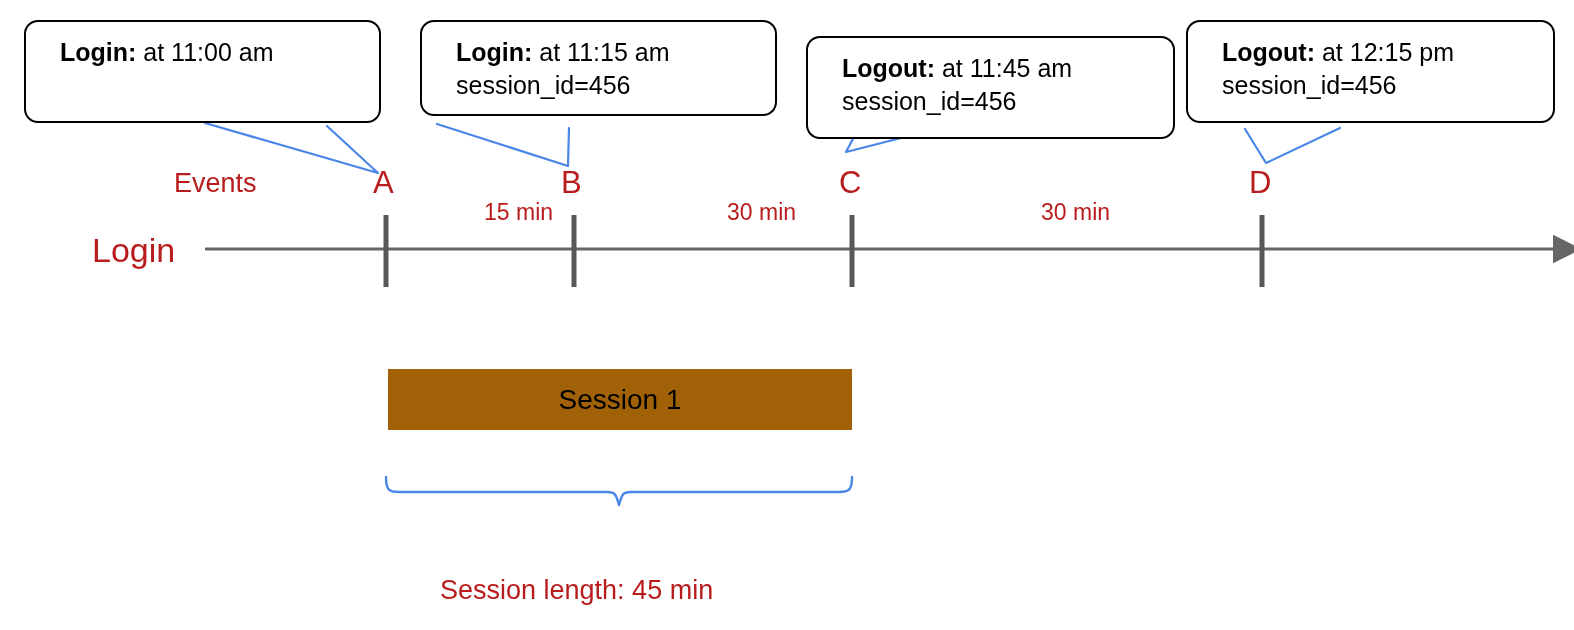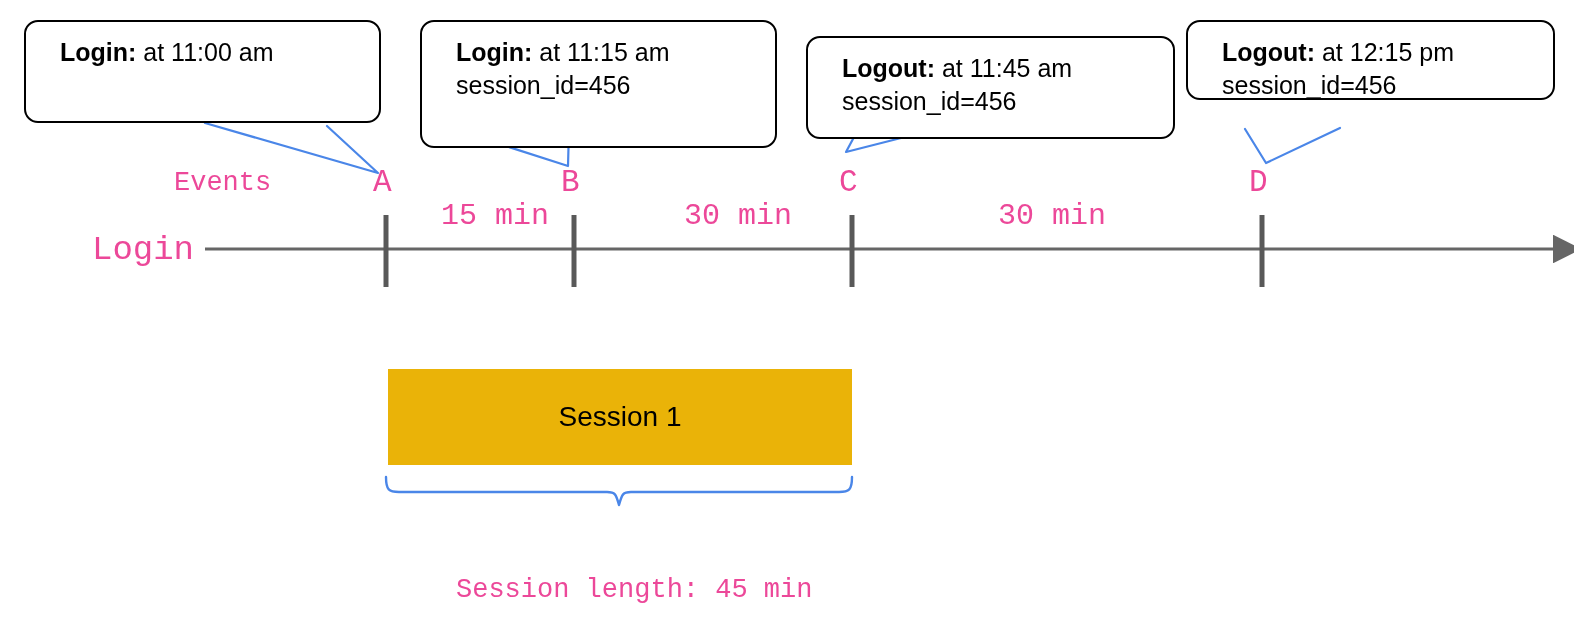--- a/index.html
+++ b/index.html
@@ -39,37 +39,36 @@
     font-size: 25px;
     color: #000000;
     white-space: nowrap;
   }
   .callout .line1 { display: block; }
   .callout .line2 { display: block; }
   .callout .evt { font-weight: bold; }
   
   .lbl {
     position: absolute;
-    color: #ec4899;
+    color: #b91c1c;
     white-space: nowrap;
-    font-family: Liberation Mono, monospace;
   }
   .lbl-user   { font-size: 34px; }
   .lbl-events { font-size: 27px; }
   .lbl-point  { font-size: 31px; }
-  .lbl-gap    { font-size: 30px; }
+  .lbl-gap    { font-size: 23px; margin-left: 43px; }
   .lbl-caption{ font-size: 27px; }
   
   #session-bar {
     position: absolute;
     left: 388px;
     top: 369px;
     width: 464px;
-    height: 96px;
-    background: #eab308;
+    height: 61px;
+    background: #a16207;
     display: flex;
     align-items: center;
     justify-content: center;
     font-size: 28px;
     color: #000000;
     text-align: right;
   }
 </style>
 </head>
 <body>
@@ -109,35 +108,35 @@
              L 839,492
              C 849,492 852,490 852,477" fill="none" stroke="#4a86e8" stroke-width="2.4" stroke-linecap="round" stroke-linejoin="round"></path>
   </svg>
 
   <div class="callout" style="left:24px; top:20px; width:357px; height:103px;">
     <span class="line1">
       <span class="evt">Login:</span><span> at 11:00 am</span>
     </span>
   </div>
 
-  <div class="callout" style="left:420px; top:20px; width:357px; height:128px;">
+  <div class="callout" style="left:420px; top:20px; width:357px; height:96px;">
     <span class="line1">
       <span class="evt">Login:</span><span> at 11:15 am</span>
     </span>
     <span class="line2">session_id=456</span>
   </div>
 
   <div class="callout" style="left:806px; top:36px; width:369px; height:103px;">
     <span class="line1">
       <span class="evt">Logout:</span><span> at 11:45 am</span>
     </span>
     <span class="line2">session_id=456</span>
   </div>
 
-  <div class="callout" style="left:1186px; top:20px; width:369px; height:80px;">
+  <div class="callout" style="left:1186px; top:20px; width:369px; height:103px;">
     <span class="line1">
       <span class="evt">Logout:</span><span> at 12:15 pm</span>
     </span>
     <span class="line2">session_id=456</span>
   </div>
 
   <div class="lbl lbl-events" style="left:174px; top:168px;">Events</div>
 
   <div class="lbl lbl-user" style="left:92px; top:231px;">Login</div>
 
@@ -147,15 +146,15 @@
   <div class="lbl lbl-point" style="left:1249px; top:165px;">D</div>
 
   <div class="lbl lbl-gap" style="left:441px; top:199px;">15 min</div>
   <div class="lbl lbl-gap" style="left:684px; top:199px;">30 min</div>
   <div class="lbl lbl-gap" style="left:998px; top:199px;">30 min</div>
 
   <div id="session-bar">
     <span>Session 1</span>
   </div>
 
-  <div class="lbl lbl-caption" style="left:456px; top:575px;">Session length: 45 min</div>
+  <div class="lbl lbl-caption" style="left:440px; top:575px;">Session length: 45 min</div>
 
 </div>
 
 </body></html>

